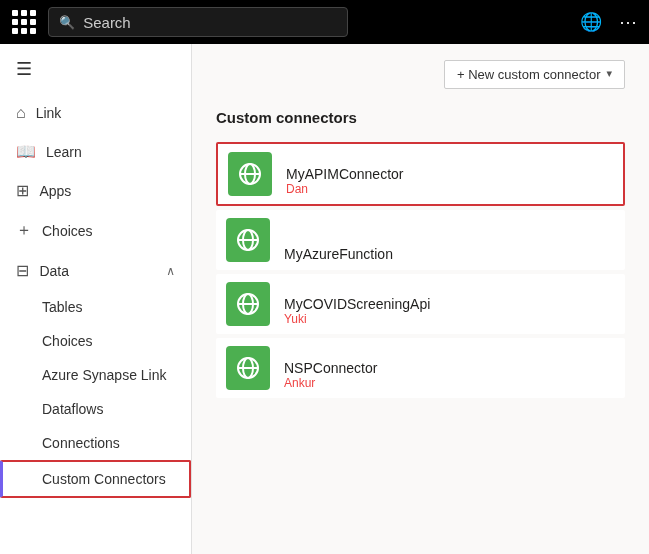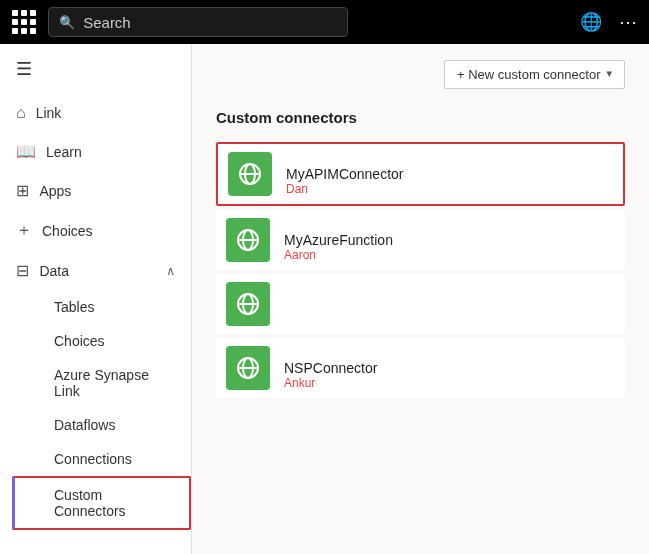--- a/index.html
+++ b/index.html
@@ -98,21 +98,21 @@
       display: flex;
       align-items: center;
       padding: 10px 16px;
       cursor: pointer;
       font-size: 14px;
       color: #333;
       gap: 10px;
     }
     .sidebar-section .chevron { margin-left: auto; font-size: 12px; color: #666; }
 
-    .sidebar-sub-items { padding-left: 12px; }
+    .sidebar-sub-items { padding-left: 0; }
     .sidebar-sub-item {
       display: flex;
       align-items: center;
       padding: 9px 16px 9px 42px;
       font-size: 14px;
       color: #333;
       cursor: pointer;
     }
     .sidebar-sub-item.active-outlined {
       border: 2px solid #d13438;
@@ -298,32 +298,35 @@
       <div class="connector-item">
         <div class="connector-icon">
           <svg viewBox="0 0 28 28" fill="none">
             <circle cx="14" cy="14" r="10" stroke="white" stroke-width="2" fill="none"></circle>
             <ellipse cx="14" cy="14" rx="5" ry="10" stroke="white" stroke-width="2" fill="none"></ellipse>
             <line x1="4" y1="14" x2="24" y2="14" stroke="white" stroke-width="2"></line>
           </svg>
         </div>
         <div class="connector-info">
           <span class="connector-name">MyAzureFunction</span>
-          <span class="connector-author">Aaron</span>
         </div>
       </div>
 
       <div class="connector-item">
         <div class="connector-icon">
           <svg viewBox="0 0 28 28" fill="none">
             <circle cx="14" cy="14" r="10" stroke="white" stroke-width="2" fill="none"></circle>
             <ellipse cx="14" cy="14" rx="5" ry="10" stroke="white" stroke-width="2" fill="none"></ellipse>
             <line x1="4" y1="14" x2="24" y2="14" stroke="white" stroke-width="2"></line>
           </svg>
         </div>
+        <div class="connector-info">
+          <span class="connector-name">MyCOVIDScreeningApi</span>
+          <span class="connector-author">Yuki</span>
+        </div>
       </div>
 
       <div class="connector-item">
         <div class="connector-icon">
           <svg viewBox="0 0 28 28" fill="none">
             <circle cx="14" cy="14" r="10" stroke="white" stroke-width="2" fill="none"></circle>
             <ellipse cx="14" cy="14" rx="5" ry="10" stroke="white" stroke-width="2" fill="none"></ellipse>
             <line x1="4" y1="14" x2="24" y2="14" stroke="white" stroke-width="2"></line>
           </svg>
         </div>

